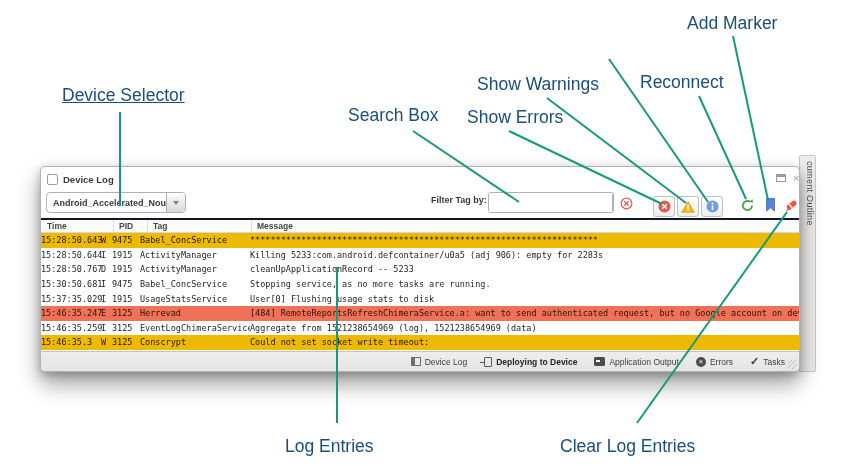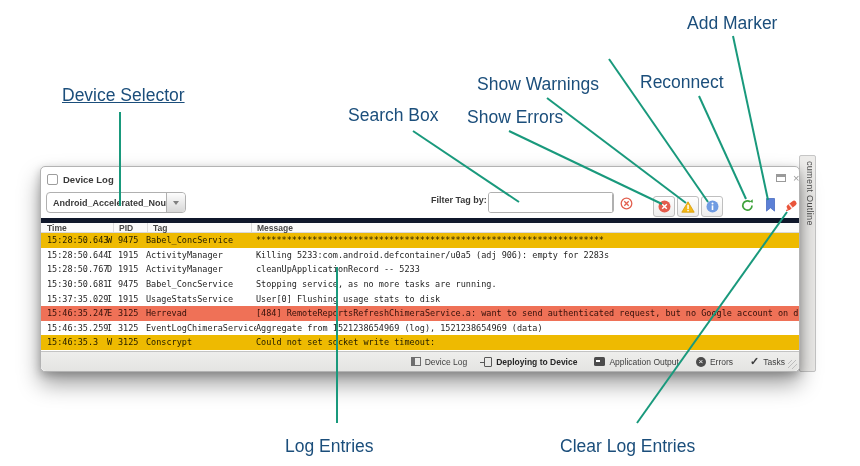--- a/index.html
+++ b/index.html
@@ -42,30 +42,30 @@
   .tgl-btn { width:22px; height:21px; border:1px solid #bfbfbf; border-radius:3px;
     background:linear-gradient(#ffffff,#ededed); display:flex; align-items:center; justify-content:center; padding:0; }
 
   .win-ctrl { position:absolute; left:735px; top:7px; display:flex; align-items:center; gap:7px; }
   .float-ic { width:10px; height:8px; border:1px solid #9a9a9a; position:relative; }
   .float-ic::before { content:""; position:absolute; left:0; right:0; top:0; height:2px; background:#9a9a9a; }
   .close-ic { color:#9a9a9a; font-size:11px; line-height:8px; }
 
   
   .tbl-head { position:absolute; left:0; right:0; top:51px; height:15px; background:#fbfbfa;
-    border-top:5px solid #0f172a; border-bottom:1px solid #d8d8d8;
+    border-top:2px solid #0f172a; border-bottom:1px solid #d8d8d8;
     display:flex; align-items:center; padding-left:6px; font-size:8.5px; font-weight:bold; color:#474747; }
   .th { border-right:1px solid #dcdcdc; height:100%; display:flex; align-items:center; }
   .th-time { width:67px; }
   .th-pid  { width:34px; padding-left:5px; }
   .th-tag  { width:104px; padding-left:5px; }
   .th-msg  { flex:1; padding-left:5px; border-right:none; }
 
   .rows { position:absolute; left:0; right:0; top:66px; }
-  .row { display:flex; height:14.6px; align-items:center; padding-left:6px;
+  .row { display:flex; height:14.6px; align-items:center; 
     font-family:"DejaVu Sans Mono", monospace; font-size:8.5px; color:#1f1f1f; white-space:nowrap; }
   .row.warning { background:var(--warning-bg,#eeba01); color:#211a00; }
   .row.error   { background:var(--error-bg,#ef7157); color:#33100a; }
   .c-time { width:60px; } .c-level { width:11px; } .c-pid { width:28px; }
   .c-tag { width:110px; overflow:hidden; } .c-msg { flex:1; overflow:hidden; }
 
   
   .statusbar { position:absolute; left:0; right:0; bottom:0; height:20px;
     background:linear-gradient(#eeeeec,#e4e4e2); border-top:1px solid #c3c3c3;
     border-radius:0 0 5px 5px; display:flex; align-items:center; justify-content:flex-end; gap:17px; padding-right:14px; }

